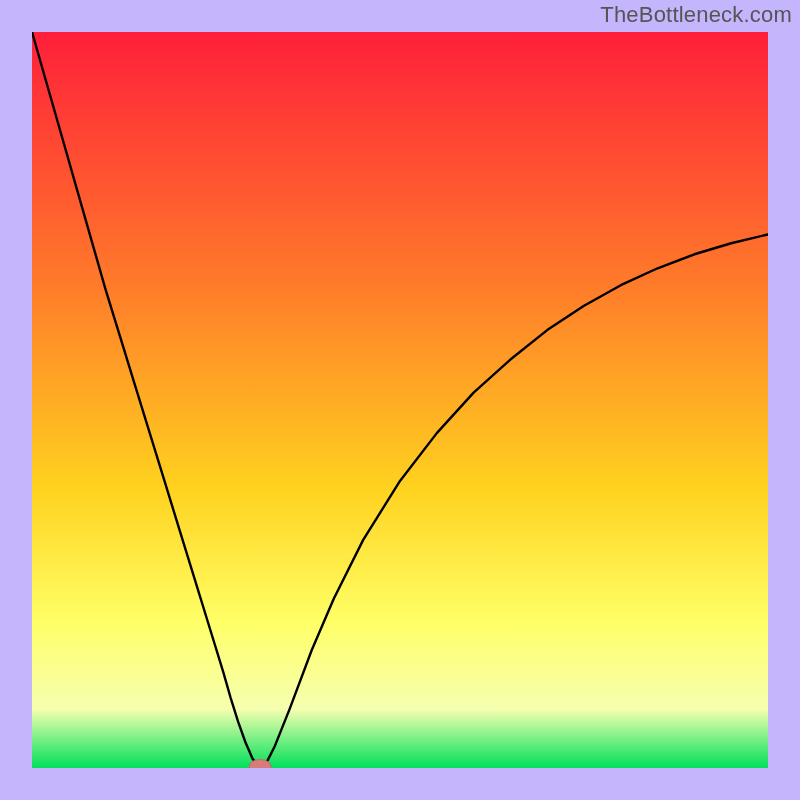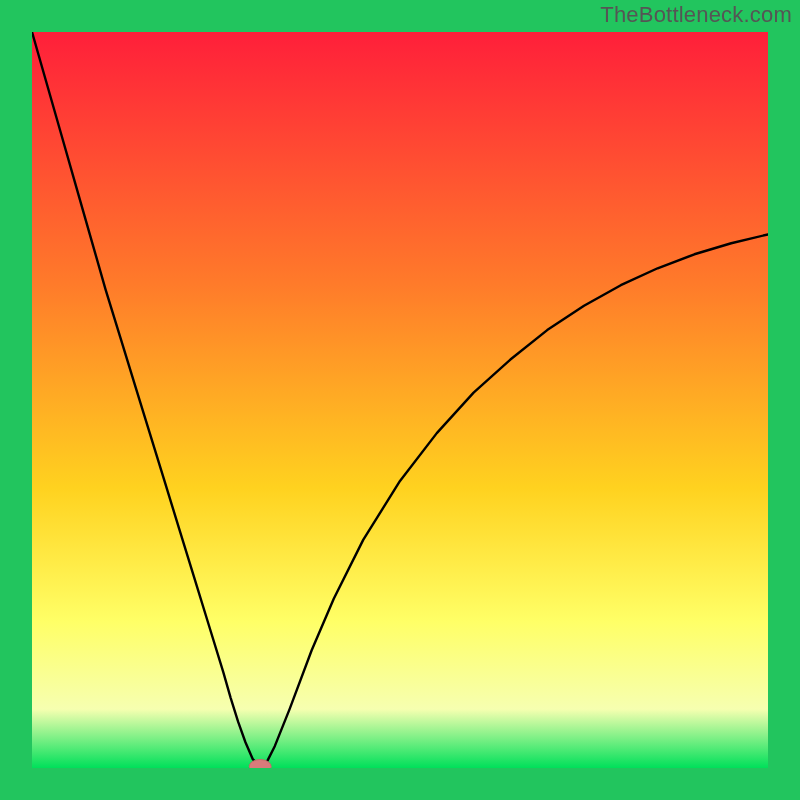--- a/index.html
+++ b/index.html
@@ -8,21 +8,21 @@
     width: 800px;
     height: 800px;
     overflow: hidden;
     font-family: Arial, Helvetica, sans-serif;
     background: #000;
   }
   .wrap {
     position: relative;
     width: 800px;
     height: 800px;
-    background: #22c55e;
+    background: #c4b5fd;
   }
   .plot {
     position: absolute;
     left: 32px;
     top: 32px;
     width: 736px;
     height: 736px;
   }
   .watermark {
     position: absolute;

